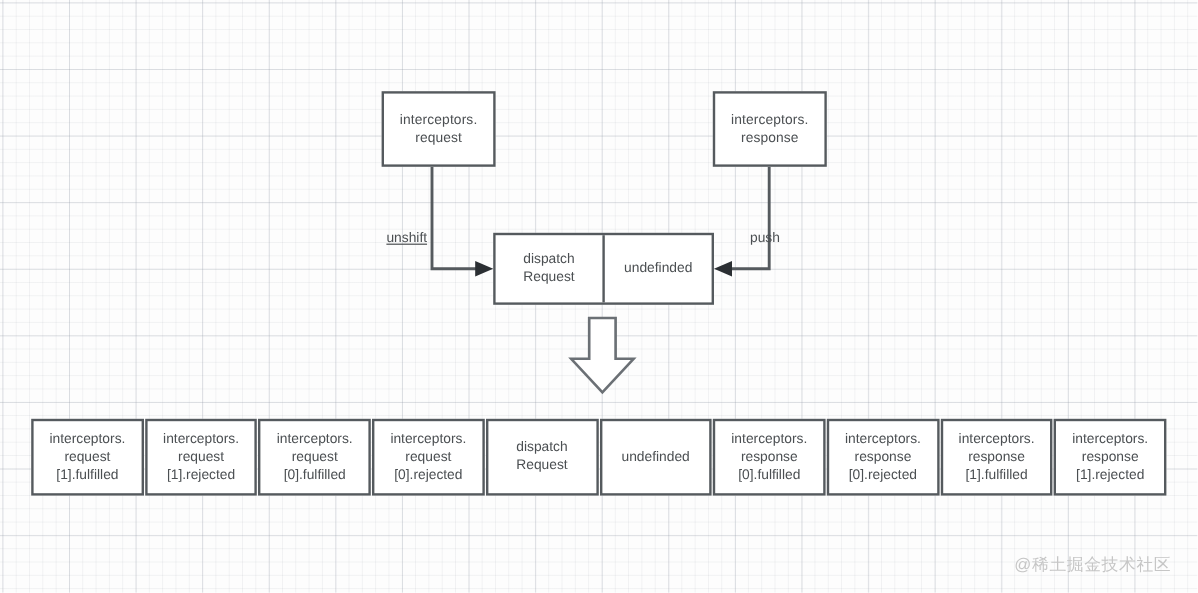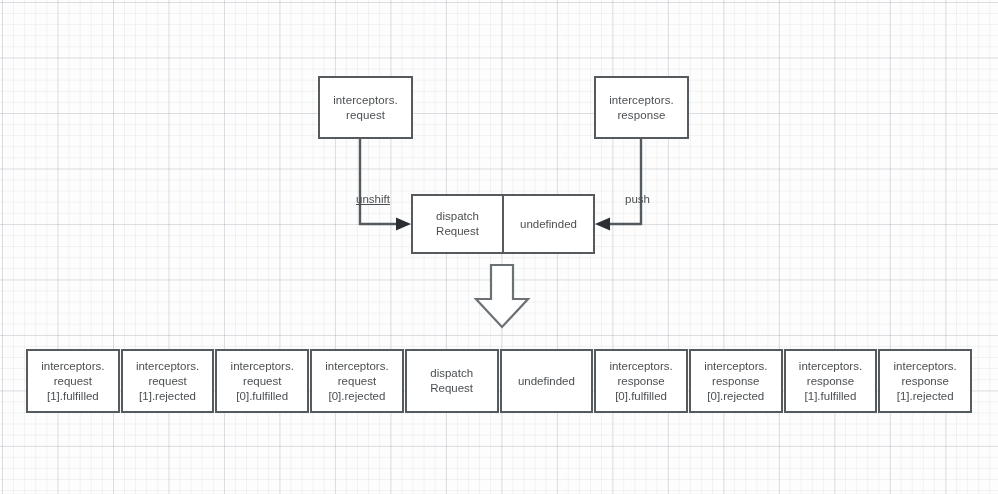--- a/index.html
+++ b/index.html
@@ -82,21 +82,21 @@
   }
 
   
   .edge-label {
     position: absolute;
     color: #4b4f52;
     font-size: 11.5px;
     line-height: 14px;
     white-space: nowrap;
   }
-  #label-unshift { left: 356px; top: 192px; text-decoration: underline; }
+  #label-unshift { left: 322px; top: 192px; text-decoration: underline; }
   #label-push    { left: 625px; top: 192px; text-align: center; }
 
   
   #chain-row {
     position: absolute;
     left: 26px; top: 349px;
     width: 946px; height: 64px;
     display: flex;
   }
   #chain-row .chain-cell {
@@ -210,14 +210,15 @@
         <span class="ln">response</span>
         <span class="ln">[1].fulfilled</span>
       </div>
       <div class="chain-cell">
         <span class="ln">interceptors.</span>
         <span class="ln">response</span>
         <span class="ln">[1].rejected</span>
       </div>
     </div>
 
+  <div id="watermark">@稀土掘金技术社区</div>
 
 </div>
 
 </body></html>

